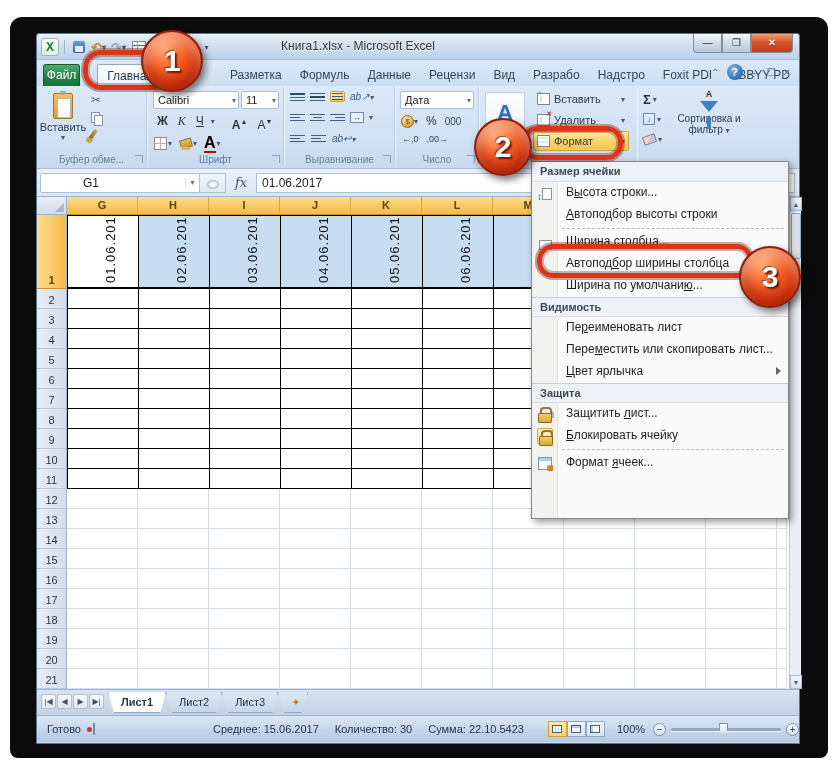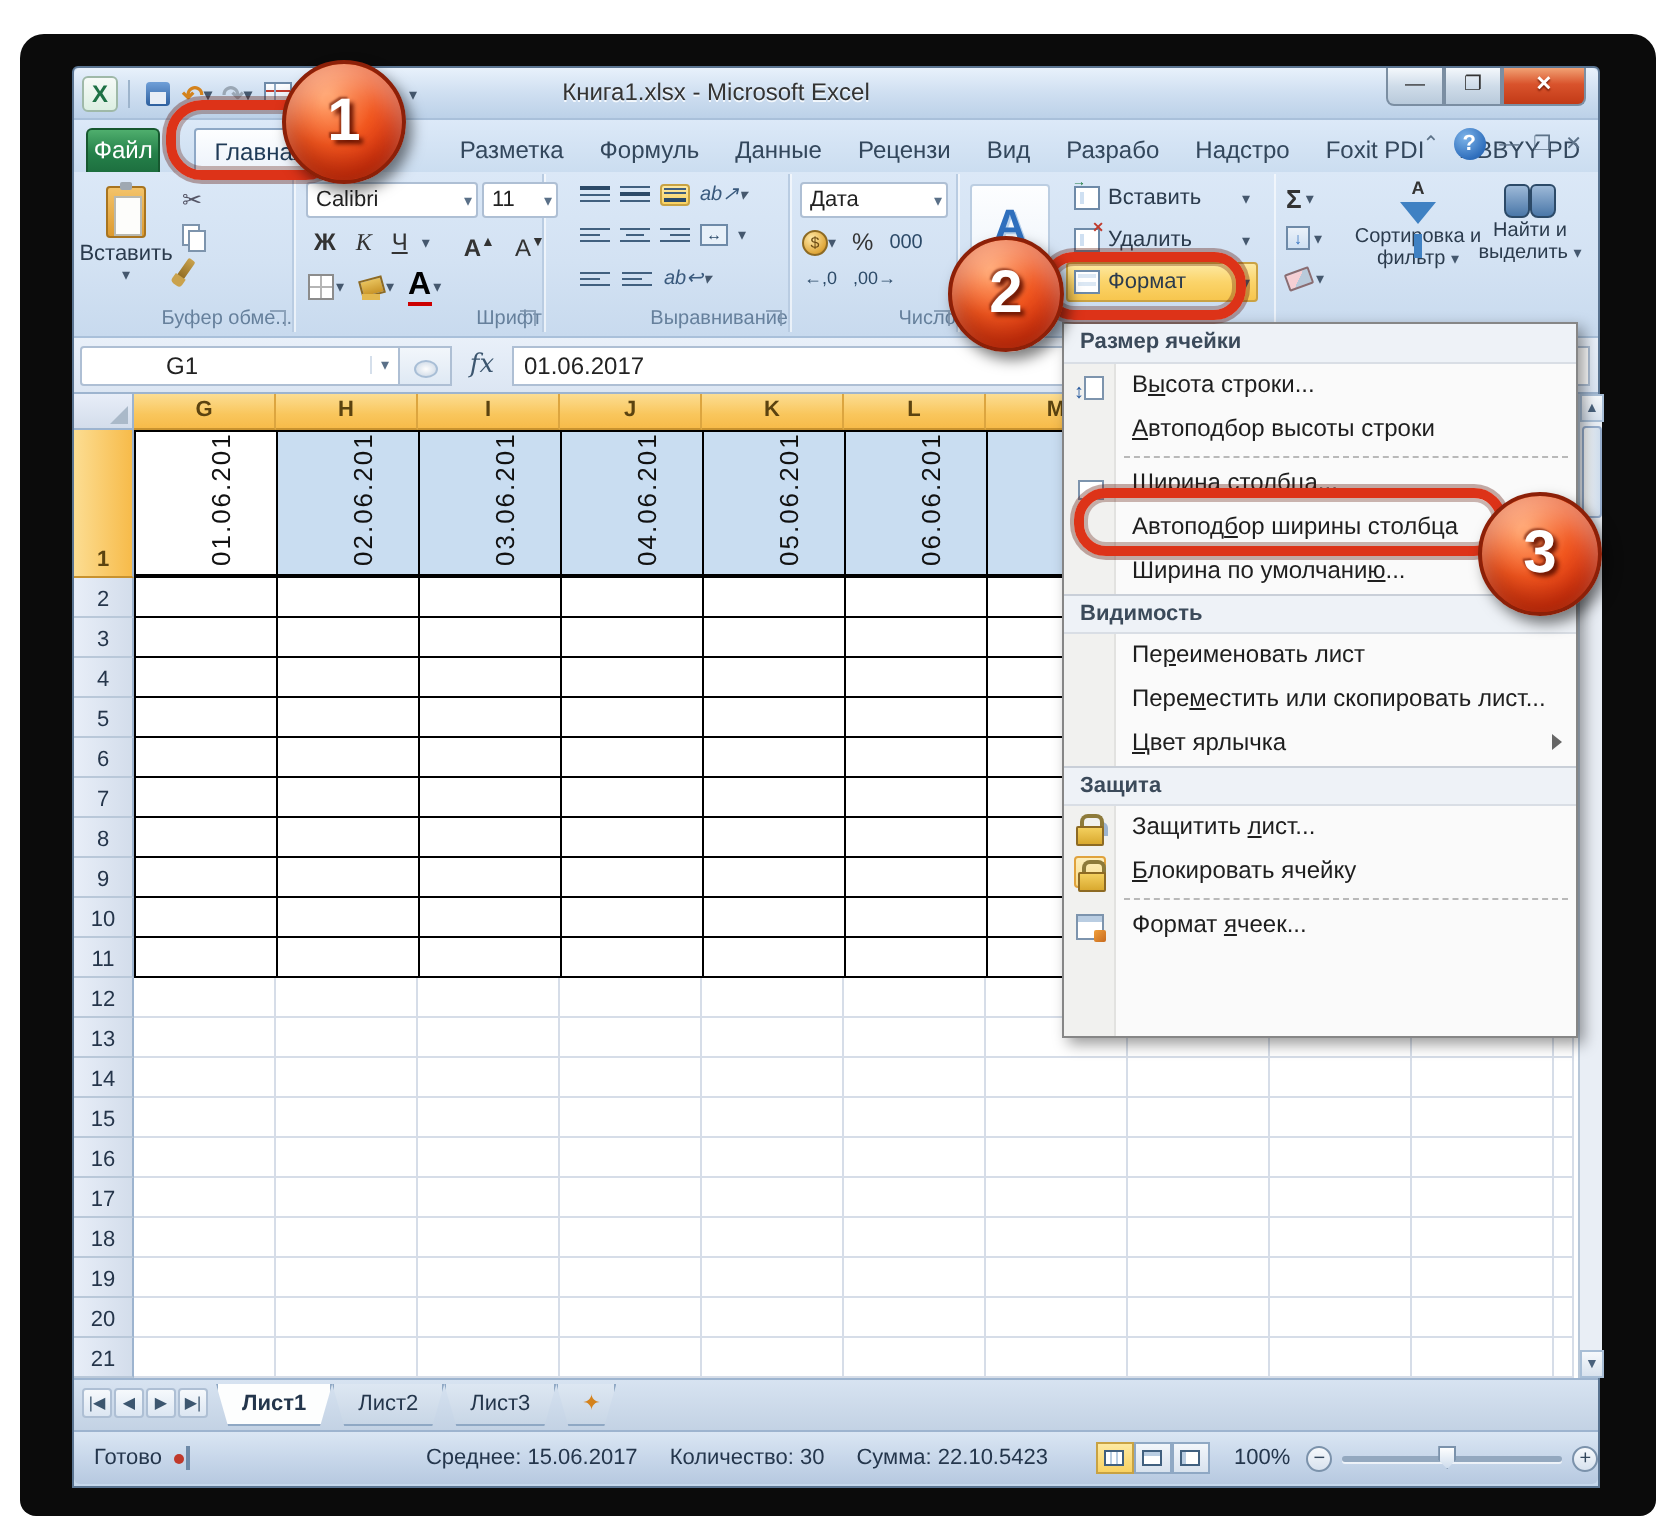--- a/index.html
+++ b/index.html
@@ -36,21 +36,21 @@
   .tab { padding:0 9px; height:22px; line-height:22px; font-size:12px; color:#33475c; white-space:nowrap; }
   .tab.active { background:linear-gradient(#fdfeff,#ecf2fa); border:1px solid #8ea8c6; border-bottom:none; border-radius:2px 2px 0 0; color:#1f3a56;margin-left:15px; }
   #ribbon-tabs .tab:nth-child(1) { margin-right:58px; }
   #mini-controls { position:absolute; right:8px; top:30px; display:flex; gap:7px; align-items:center; }
   .mini-ic { font-size:10px; color:#5d7robot288; color:#5d7288; }
   #help-ic { width:16px; height:16px; border-radius:50%; background:radial-gradient(circle at 35% 30%, #7db3e8, #2f6fbd 70%, #1f5aa0); color:#fff; font-size:11px; font-weight:bold; text-align:center; line-height:16px; }
 
   
   #ribbon { position:absolute; left:0; top:52px; width:100%; height:83px; background:linear-gradient(#dbe8f7,#d3e2f3 55%,#c8daee); border-bottom:1px solid #a9c0da; }
   .grp { position:absolute; top:1px; height:79px; border-right:1px solid #b9cce2; box-shadow:1px 0 0 rgba(255,255,255,.6); }
-  .grp-label { position:absolute; bottom:1px; left:0; right:0; text-align:right; font-size:10px; color:#66809c; white-space:nowrap; }
+  .grp-label { position:absolute; bottom:1px; left:0; right:0; text-align:center; font-size:10px; color:#66809c; white-space:nowrap; }
   .launcher { position:absolute; bottom:3px; right:3px; width:8px; height:8px; border-left:1px solid #7d94ad; border-bottom:1px solid #7d94ad; transform:rotate(180deg); opacity:.8; }
   .btn { border:1px solid transparent; border-radius:2px; display:flex; align-items:center; }
   .combo { background:#fff; border:1px solid #aebfd4; border-radius:2px; font-size:11px; color:#222; display:flex; align-items:center; padding:0 2px 0 4px; height:18px; }
   .combo .arr { margin-left:auto; font-size:8px; color:#5a7088; }
   .arr8 { font-size:8px; color:#45586e; }
   .glyph-btn { font-size:12px; color:#333; padding:0 3px; height:17px; line-height:17px; }
 
   
   #paste-btn { position:absolute; left:4px; top:3px; width:44px; height:62px; flex-direction:column; justify-content:flex-start; text-align:center; font-size:11px; color:#2b3b4d; }
   .clipboard { width:20px; height:26px; background:linear-gradient(#f3c36a,#dd9a2f); border:1px solid #a8741f; border-radius:2px; position:relative; margin:2px auto 2px; }
@@ -282,21 +282,21 @@
         </div>
         <div style="position:absolute;left:54px;top:6px;display:flex;flex-direction:column;gap:5px;">
           <div class="cut-ic">✂</div>
           <div class="copy-ic"></div>
           <div class="brush-ic"></div>
         </div>
         <div class="grp-label">Буфер обме...</div>
         <div class="launcher"></div>
       </div>
 
-      <div class="grp" style="left:111px;width:124px;">
+      <div class="grp" style="left:111px;width:136px;">
         <div class="row-f" style="position:absolute;left:5px;top:4px;">
           <div class="combo" style="width:86px;">
               <span>Calibri</span>
               <span class="arr">▾</span>
             </div>
           <div class="combo" style="width:38px;">
               <span>11</span>
               <span class="arr">▾</span>
             </div>
         </div>
@@ -437,24 +437,20 @@
           </div>
         <div class="edit-sm">
             <span class="eraser-ic"></span>
             <span class="arr8">▾</span>
           </div>
       </div>
       <div class="big-btn" style="left:640px;">
         <span class="ay">А<br>Я</span>
         <div class="funnel"></div>
         <span>Сортировка и фильтр</span> <span class="arr8">▾</span>
-      </div>
-      <div class="big-btn" style="left:702px;width:52px;">
-        <div class="binoc"></div>
-        <span>Найти и выделить</span> <span class="arr8">▾</span>
       </div>
     </div>
 
     <div id="fbar">
       <div id="name-box">
         <span class="val">G1</span>
         <span class="arr">▾</span>
       </div>
       <div id="fbar-handle"></div>
       <div id="fx">fx</div>

